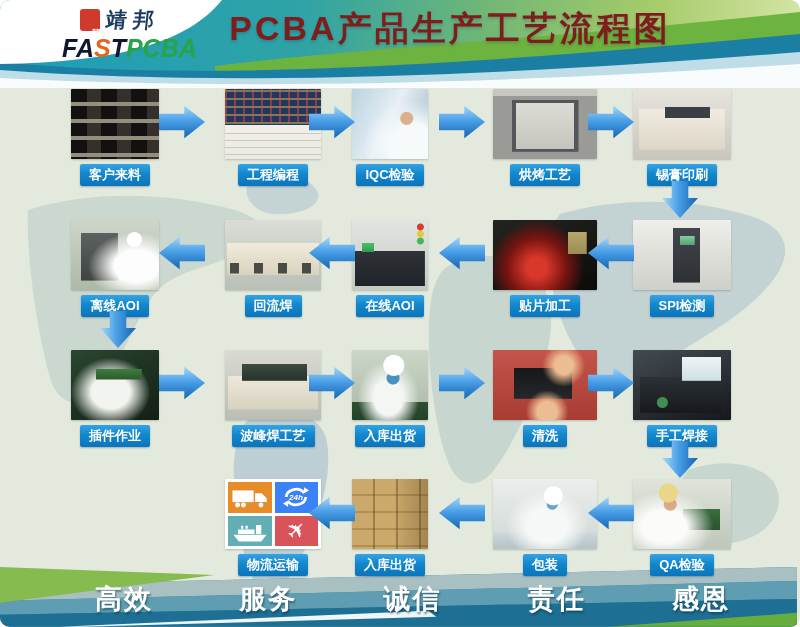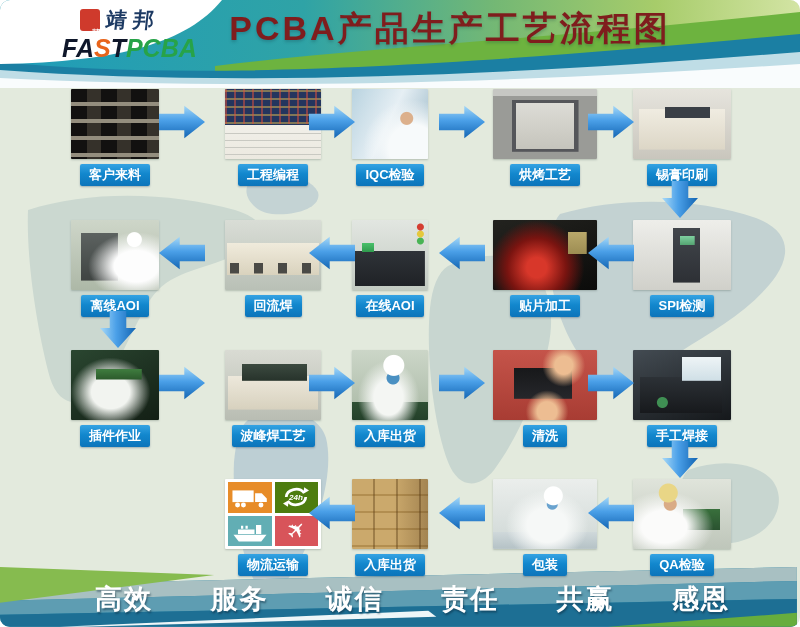--- a/index.html
+++ b/index.html
@@ -134,21 +134,21 @@
       linear-gradient(#ebeeec,#ced7d5);}
   .p-boxes{background:
       linear-gradient(90deg,rgba(0,0,0,0) 55%,rgba(60,35,10,.28)),
       repeating-linear-gradient(90deg,rgba(0,0,0,0) 0 21px,rgba(90,60,20,.4) 21px 23px),
       repeating-linear-gradient(180deg,#cba96c 0 15px,#b28e50 15px 17px);}
 
   
   .p-logistics{background:#fff;display:grid;grid-template-columns:1fr 1fr;grid-template-rows:1fr 1fr;
       gap:3px;padding:3px;box-sizing:border-box;}
   .tile{display:flex;align-items:center;justify-content:center;}
-  .tile-truck{background:#e78c28;} .tile-24h{background:#4d7c0f;text-align:right;}
+  .tile-truck{background:#e78c28;} .tile-24h{background:#3b82f6;text-align:right;}
   .tile-ship{background:#62aeb4;} .tile-plane{background:#d8545a;}
   .plane-glyph{color:#fff;font-size:23px;line-height:1;transform:rotate(-45deg);
       font-family:"DejaVu Sans",sans-serif;}
 
   
   .footer{position:absolute;left:0;top:567px;width:797px;height:60px;z-index:1;}
   .footer-bg{position:absolute;inset:0;}
   .values{position:absolute;left:0;top:14px;width:800px;display:flex;
       padding:0 70px 0 95px;box-sizing:border-box;justify-content:space-between;}
   .value{color:#fff;font-size:27px;font-weight:bold;letter-spacing:2px;
@@ -333,18 +333,17 @@
       <polygon points="0,48 800,32 800,60 0,60" fill="#1d6f94"></polygon>
       <polygon points="0,0 215,8 0,36" fill="#86bb4f"></polygon>
       <polygon points="60,60 430,44 438,50 84,60" fill="#eef6f8"></polygon>
       <polygon points="800,46 800,60 610,60" fill="#67ad3d"></polygon>
     </svg>
     <div class="values">
       <span class="value">高效</span>
       <span class="value">服务</span>
       <span class="value">诚信</span>
       <span class="value">责任</span>
-      <span class="value">共赢</span>
       <span class="value">感恩</span>
     </div>
   </footer>
 
 </div>
 
 </body></html>

